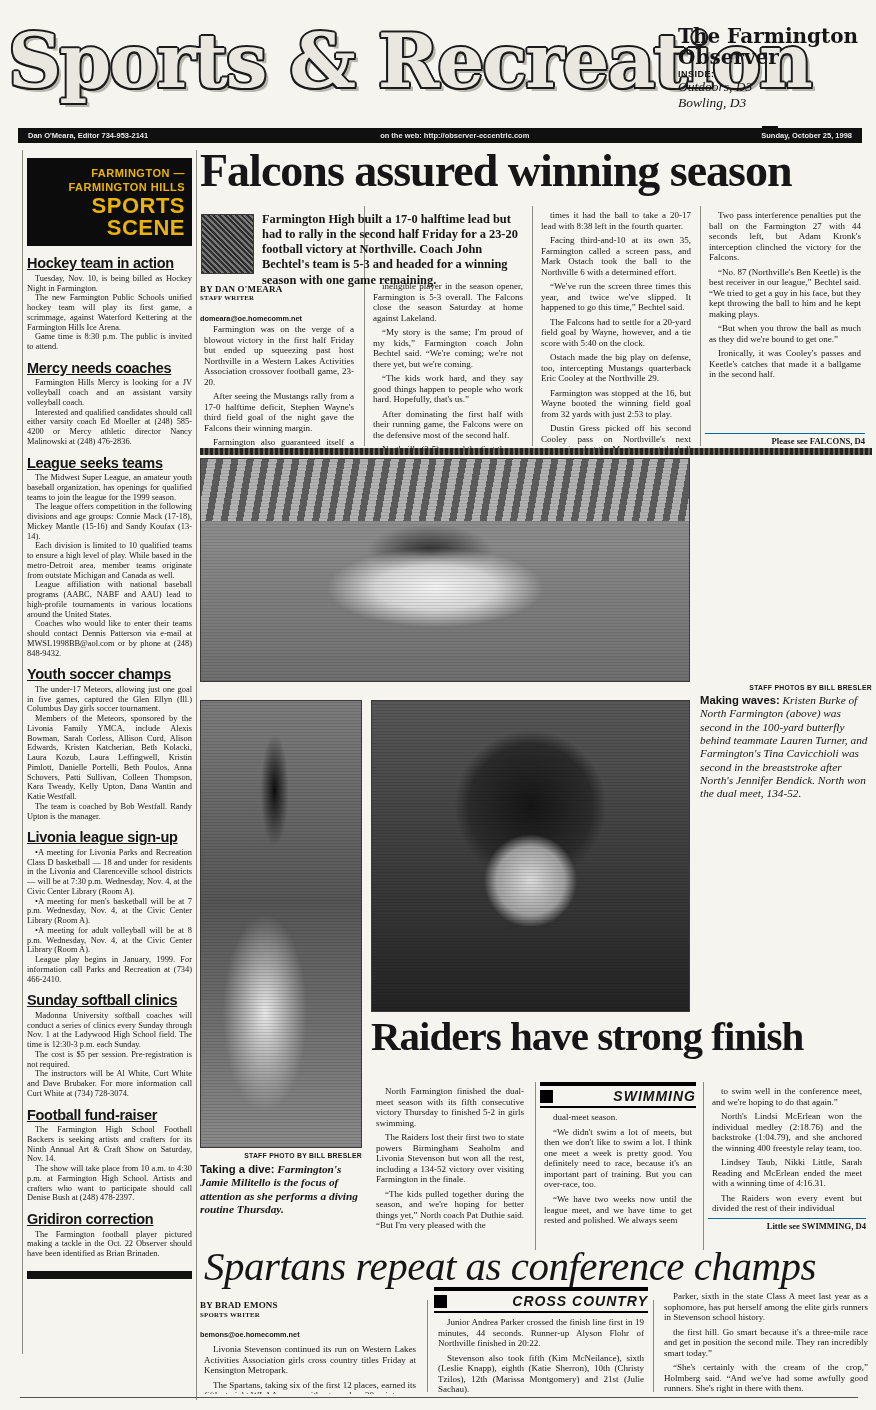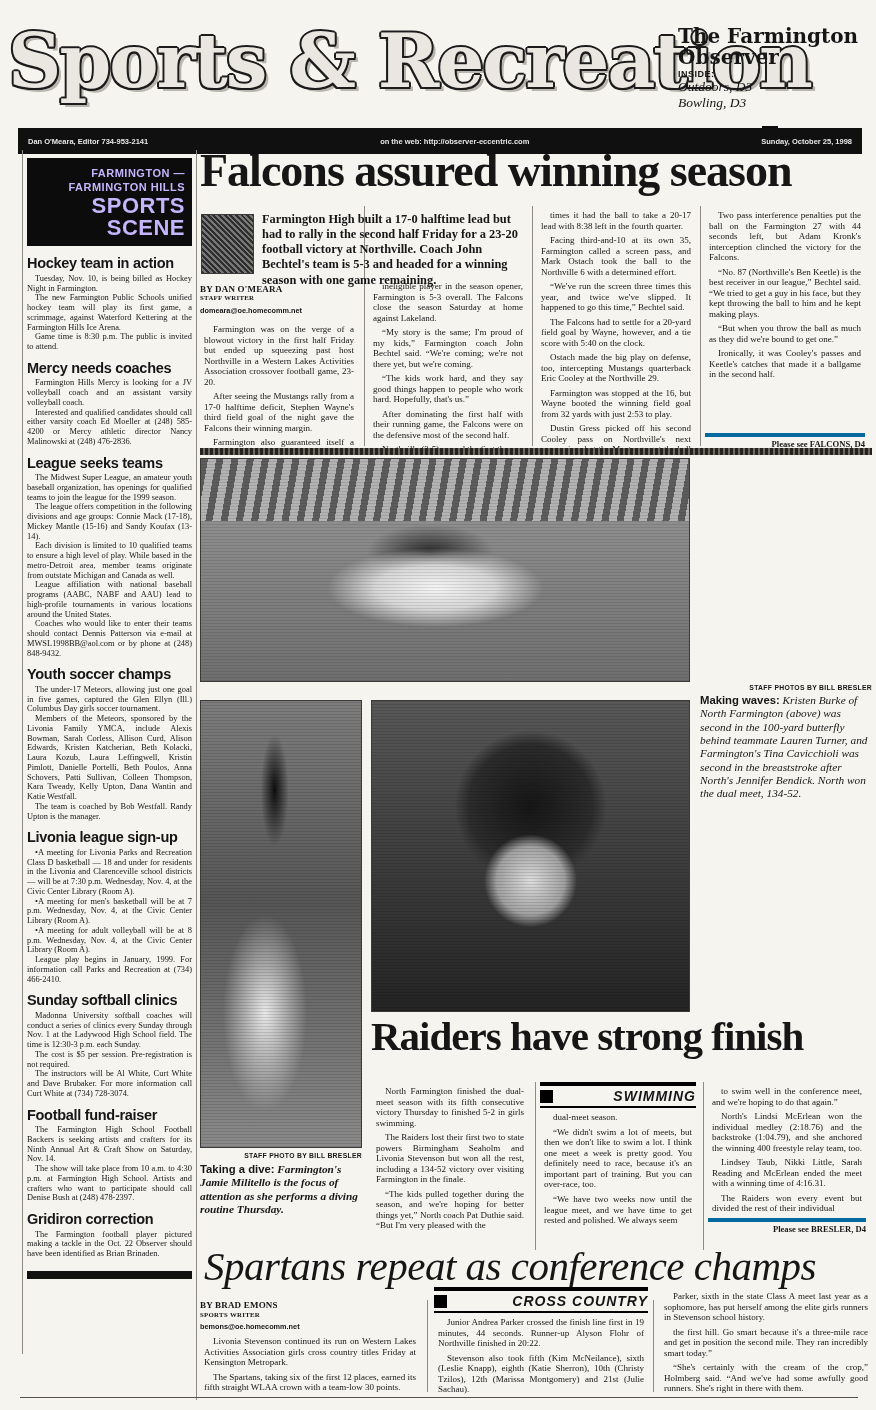--- a/index.html
+++ b/index.html
@@ -18,44 +18,44 @@
       4px 4px 0 #b9b6ad;
   }
   .paper-block{position:absolute;right:8px;top:26px;width:190px;text-align:left;}
   .paper-name{font-family:"DejaVu Serif",serif;font-weight:bold;font-size:20px;line-height:1.05;}
   .inside-label{font-family:"Liberation Sans",sans-serif;font-weight:bold;font-size:9px;letter-spacing:.5px;margin-top:1px;}
   .inside-item{font-style:italic;font-size:13.5px;line-height:1.15;}
   .page-line{margin-top:16px;font-family:"Liberation Sans",sans-serif;font-weight:bold;font-size:11px;}
   .d-badge{display:inline-block;background:#0d0d0d;color:#fff;font-size:13px;font-weight:bold;
     padding:0 3px 1px 3px;margin-left:3px;font-family:"Liberation Sans",sans-serif;}
   .editor-bar{
-    position:absolute;left:18px;top:128px;width:844px;height:26px;background:#101010;color:#e8e8e8;
+    position:absolute;left:18px;top:128px;width:844px;height:15px;background:#101010;color:#e8e8e8;
     font-family:"Liberation Sans",sans-serif;font-weight:bold;font-size:7.5px;
     display:flex;justify-content:space-between;align-items:center;padding:0 10px;box-sizing:border-box;
   }
   
   .vrule{position:absolute;width:1px;background:#8e8b83;}
   .hrule-bottom{position:absolute;left:20px;top:1397px;width:838px;height:1px;background:#55524b;}
   
   .sidebar{position:absolute;left:27px;top:158px;width:165px;height:1196px;overflow:hidden;}
-  .sb-banner{background:#0c0c0c;color:#c4b5fd;text-align:right;padding:9px 7px 7px 7px;margin-bottom:10px;}
+  .sb-banner{background:#0c0c0c;color:#eab308;text-align:right;padding:9px 7px 7px 7px;margin-bottom:10px;}
   .sb-banner .sm{font-family:"Liberation Sans",sans-serif;font-weight:bold;font-size:11px;letter-spacing:.5px;line-height:1.25;}
   .sb-banner .lg{font-family:"Liberation Sans",sans-serif;font-weight:bold;font-size:22px;line-height:1.02;letter-spacing:.5px;}
   .sidebar h3{font-family:"Liberation Sans",sans-serif;font-weight:bold;font-size:14.5px;
-    letter-spacing:-.3px;margin:9px 0 3px 0;line-height:1;}
+    letter-spacing:-.3px;margin:9px 0 3px 0;line-height:1;text-decoration:underline;}
   .sidebar p{margin:0;font-size:8.4px;line-height:1.16;text-align:justify;text-indent:8px;}
   .sb-endbar{height:8px;background:#111;margin-top:12px;}
   
   .col{position:absolute;overflow:hidden;font-size:9px;line-height:1.17;text-align:justify;}
   .col p{margin:4px;text-indent:9px;}
   .byline{font-family:"Liberation Serif",serif;}
   .byline .by{font-weight:bold;font-size:9px;letter-spacing:.2px;}
   .byline .role{font-weight:bold;font-size:6.8px;letter-spacing:.3px;}
-  .byline .email{font-family:"Liberation Sans",sans-serif;font-weight:bold;font-size:7.3px;margin-top:5px;}
-  .jump{font-weight:bold;font-size:8.6px;text-align:right;border-top:4px solid #0369a1;padding-top:2px;margin-top:3px;}
+  .byline .email{font-family:"Liberation Sans",sans-serif;font-weight:bold;font-size:7.3px;margin-top:13px;}
+  .jump{font-weight:bold;font-size:8.6px;text-align:right;border-top:1px solid #0369a1;padding-top:2px;margin-top:3px;}
   
   .falcons-headline{position:absolute;left:200px;top:148px;width:674px;white-space:nowrap;
     font-weight:bold;font-size:46px;letter-spacing:-1px;line-height:1;}
   .raiders-headline{position:absolute;left:371px;top:1016px;width:503px;white-space:nowrap;
     font-weight:bold;font-size:41px;letter-spacing:-1px;line-height:1;}
   .spartans-headline{position:absolute;left:204px;top:1246px;width:670px;white-space:nowrap;
     font-style:italic;font-size:41px;letter-spacing:-.5px;line-height:1;}
   .lead-block{position:absolute;left:262px;top:212px;width:262px;
     font-weight:bold;font-size:12.4px;line-height:1.22;text-align:left;}
   
@@ -267,21 +267,21 @@
   </div>
   <p>dual-meet season.</p>
   <p>“We didn't swim a lot of meets, but then we don't like to swim a lot. I think one meet a week is pretty good. You definitely need to race, because it's an important part of training. But you can over-race, too.</p>
   <p>“We have two weeks now until the league meet, and we have time to get rested and polished. We always seem</p>
 </div>
 <div class="col" style="left:708px;top:1082px;width:158px;height:170px;">
   <p>to swim well in the conference meet, and we're hoping to do that again.”</p>
   <p>North's Lindsi McErlean won the individual medley (2:18.76) and the backstroke (1:04.79), and she anchored the winning 400 freestyle relay team, too.</p>
   <p>Lindsey Taub, Nikki Little, Sarah Reading and McErlean ended the meet with a winning time of 4:16.31.</p>
   <p>The Raiders won every event but divided the rest of their individual</p>
-  <div class="jump">Please see BRESLER, D4</div>
+  <div class="jump">Little see SWIMMING, D4</div>
 </div>
 
 <div class="spartans-headline">Spartans repeat as conference champs</div>
 
 <div class="col" style="left:200px;top:1300px;width:220px;height:94px;">
   <div class="byline" style="margin-bottom:4px;">
     <div class="by">BY BRAD EMONS</div>
     <div class="role">SPORTS WRITER</div>
     <div class="email">bemons@oe.homecomm.net</div>
   </div>

